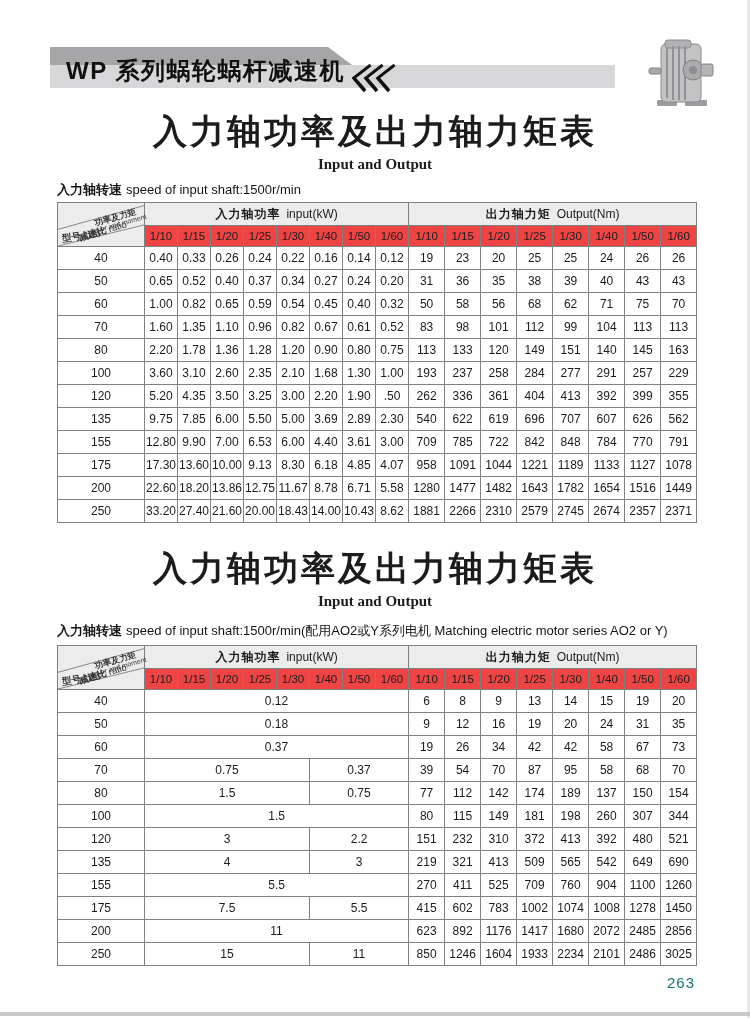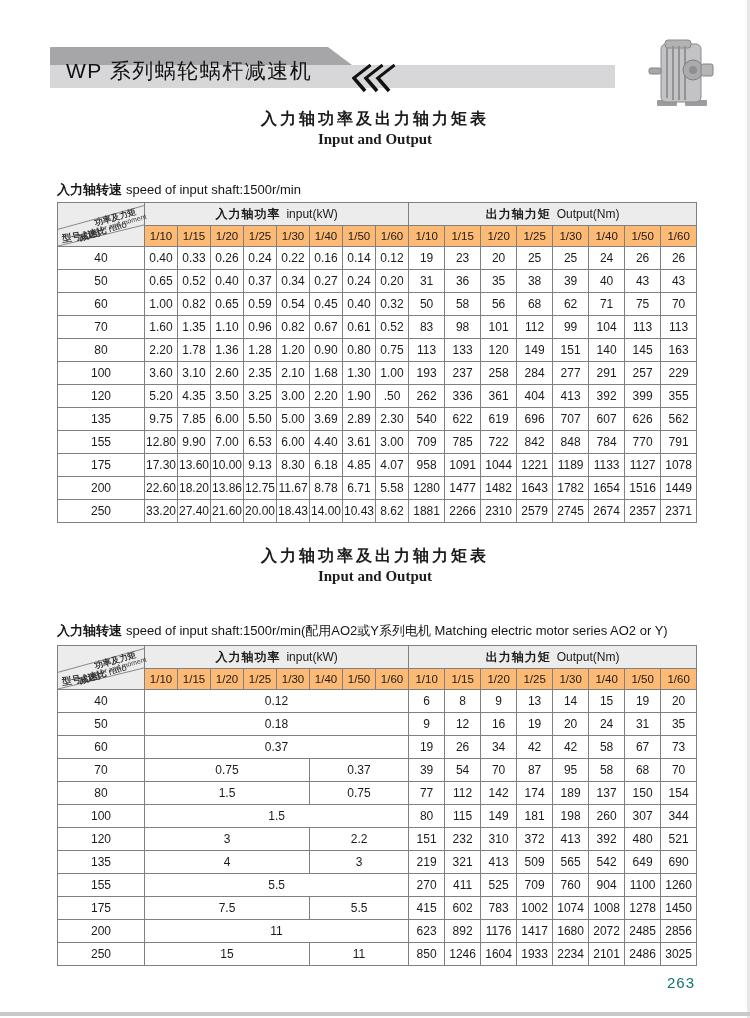--- a/index.html
+++ b/index.html
@@ -3,48 +3,48 @@
 <meta charset="utf-8">
 <style>
   html,body{margin:0;padding:0;}
   body{width:750px;height:1018px;position:relative;background:#ffffff;
        font-family:"Liberation Sans",sans-serif;color:#1c1c1c;overflow:hidden;}
 
   
   .banner-dark{position:absolute;left:50px;top:47px;width:302px;height:18px;background:#a6a6a8;
       clip-path:polygon(0 0,calc(100% - 24px) 0,100% 100%,0 100%);}
   .banner-light{position:absolute;left:50px;top:65px;width:565px;height:23px;background:#d7d7d9;}
-  .banner-title{position:absolute;left:66px;top:57px;font-size:21px;font-weight:normal;
+  .banner-title{position:absolute;left:66px;top:57px;font-size:24px;font-weight:bold;
       letter-spacing:1.5px;line-height:27px;color:#111;}
   .chevrons{position:absolute;left:352px;top:63px;}
   .gearbox{position:absolute;left:645px;top:38px;}
   .right-edge{position:absolute;right:0;top:0;width:3px;height:1018px;background:#e7e7e7;}
   .bottom-edge{position:absolute;left:0;top:1012px;width:750px;height:4px;background:#c9c9c9;}
 
   
   .title-block{position:absolute;left:0;width:750px;text-align:center;}
   .title-l1{font-family:"Liberation Serif",serif;font-size:23px;font-weight:bold;
       letter-spacing:0.5px;text-decoration:underline;}
-  .title-l2{font-size:16px;font-weight:bold;letter-spacing:3px;margin-top:3px;}
+  .title-l2{font-size:34px;font-weight:bold;letter-spacing:3px;margin-top:3px;}
   .title-l3{font-family:"Liberation Serif",serif;font-size:15px;font-weight:bold;margin-top:1px;}
   .note-line{position:absolute;left:57px;font-size:13px;color:#151515;}
   .note-cn{font-weight:bold;}
   .note-rest{margin-left:4px;}
 
   
   .tbl-wrap{position:absolute;left:57px;}
   table.data{border-collapse:collapse;table-layout:fixed;width:639px;
       border:1.5px solid #606060;}
   table.data td{border:1px solid #808080;text-align:center;vertical-align:middle;
       font-size:12px;padding:0;height:22px;background:#fff;color:#1b1b1b;}
   table.data td.hdr{background:#ececec;}
   td.group-hdr{font-size:15px;height:27px;}
   td.group-hdr .cn{font-weight:bold;letter-spacing:1px;}
   td.group-hdr .en{margin-left:6px;margin-top:45px;}
-  tr.ratio-row td{font-size:11.5px;height:20px;background:#fdba74;}
+  tr.ratio-row td{font-size:11.5px;height:20px;background:#ef4444;}
   td.size-col{font-size:12.5px;}
   
   td.corner{position:relative;padding:0;}
   .corner-svg{position:absolute;left:0;top:0;width:100%;height:100%;}
   .corner-lab{position:absolute;white-space:nowrap;color:#333;}
   .lab-power{right:1px;top:2px;transform:rotate(-16deg);transform-origin:right top;
       font-size:8.5px;line-height:8px;text-align:center;}
   .lab-power .cn{font-weight:bold;font-size:8.5px;}
   .lab-power .en{font-size:7px;display:block;}
   .lab-ratio{left:20px;top:22px;transform:rotate(-16deg);font-size:9.5px;}

